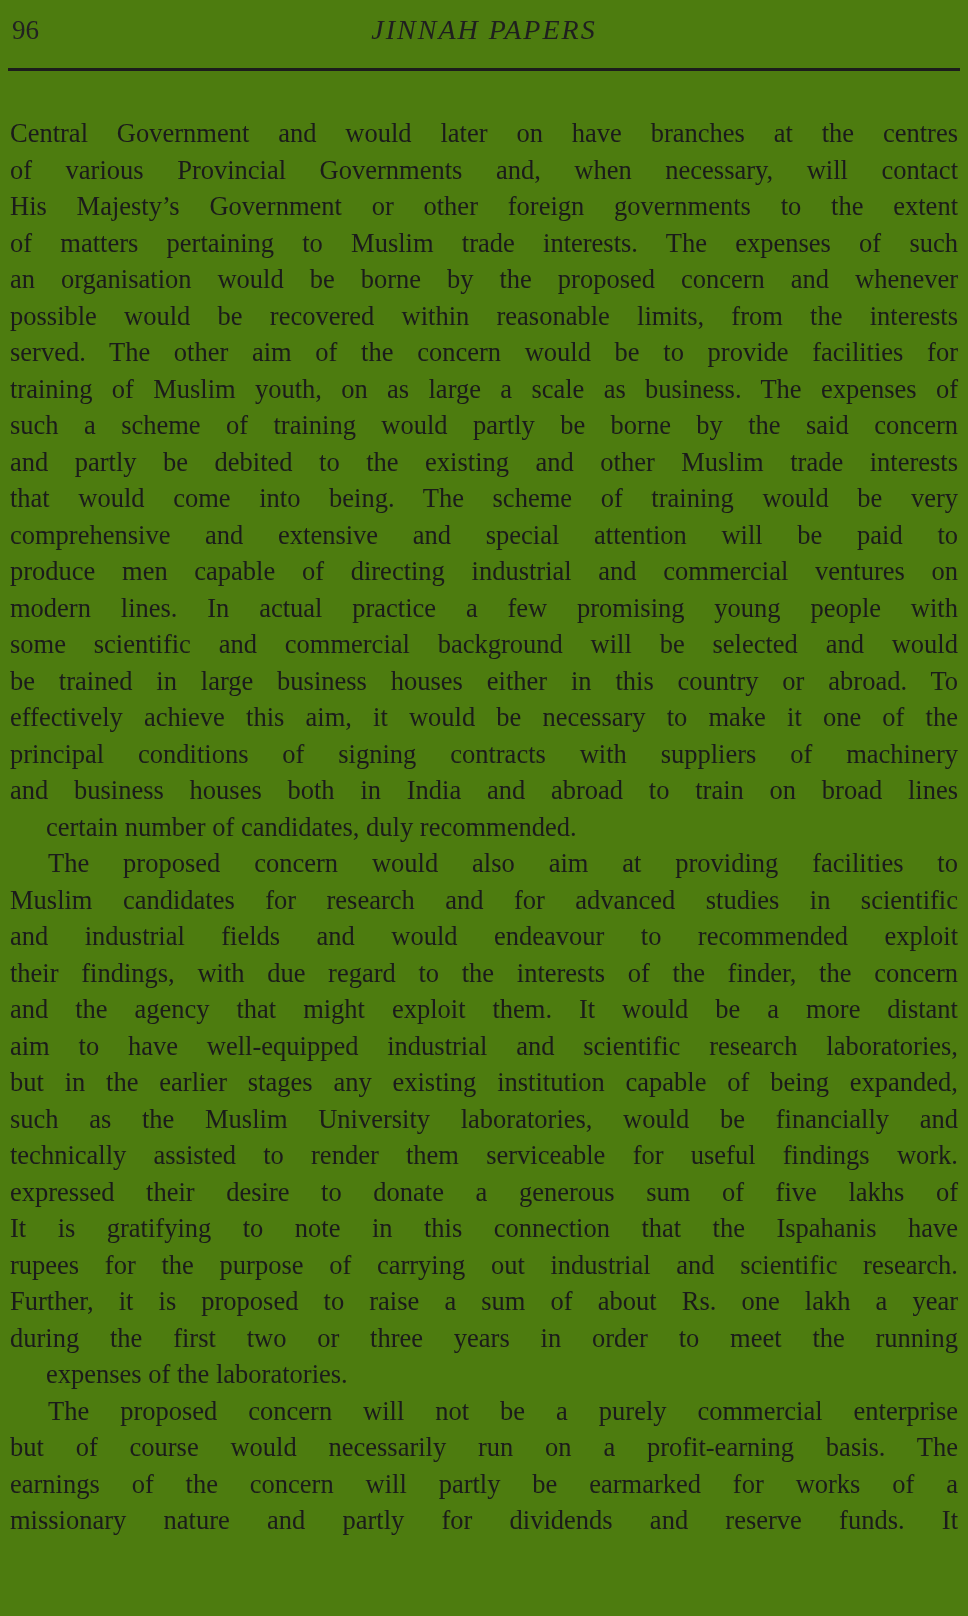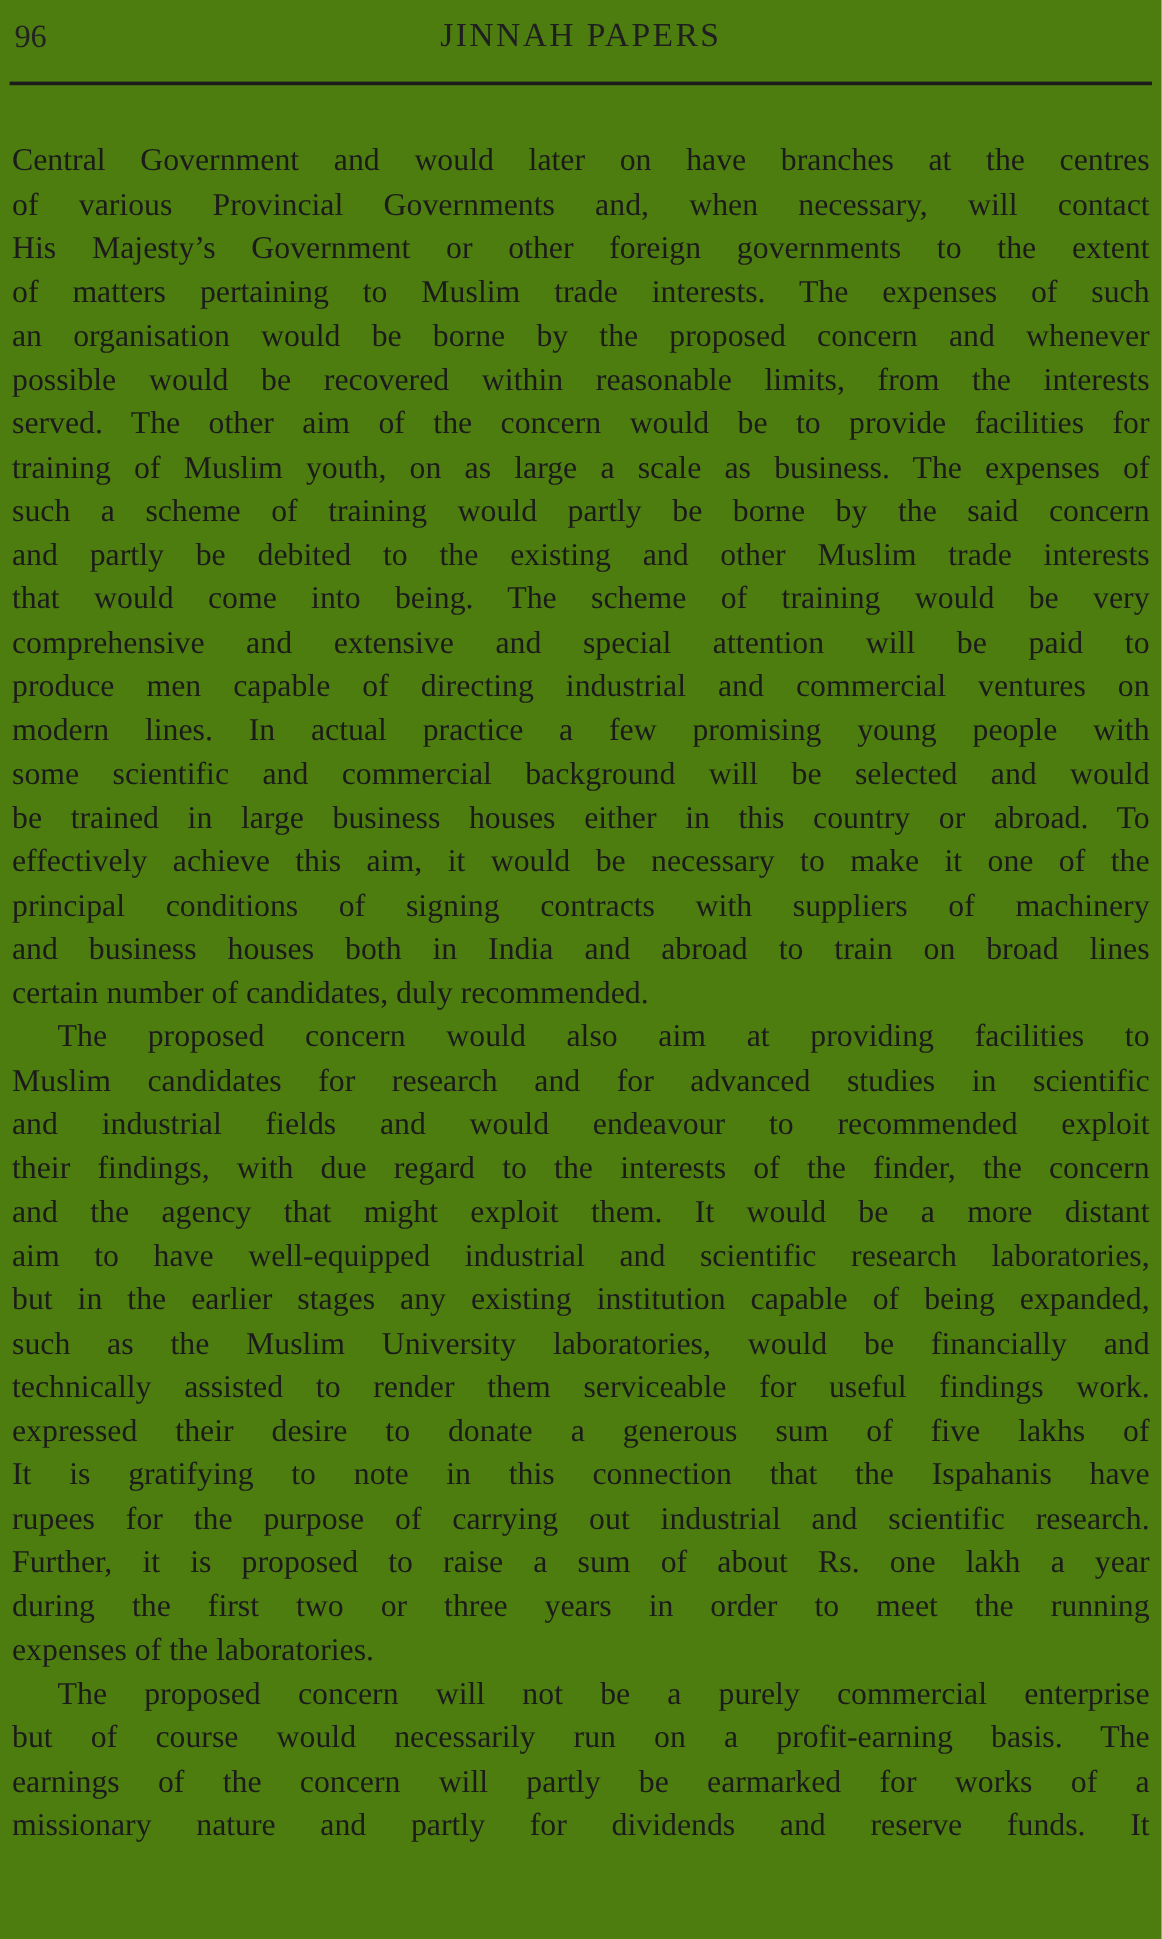--- a/index.html
+++ b/index.html
@@ -33,39 +33,40 @@
   .running-title {
     position: absolute;
     left: 0;
     right: 0;
     top: 0;
     text-align: center;
     font-size: 28px;
     line-height: 30px;
     letter-spacing: 2px;
     color: #1f1f1f;
+    font-style: italic;
   }
   .rule {
     height: 3px;
     background: #1c1c1c;
     margin: 21px -2px 0 -2px;
   }
   .body-text {
     margin-top: 44px;
     font-size: 26.5px;
     line-height: 36.5px;
     color: #1b1b1b;
   }
   .para { margin: 0; }
   .line {
     text-align: justify;
     text-align-last: justify;
     white-space: normal;
   }
-  .line.end { text-align-last: left; }
+  .line.end { text-align-last: left; margin-left: 36px; }
   .line.indent { text-indent: 38px; }
 </style>
 </head>
 <body>
 
 <div class="page">
 
   <div class="header">
     <span class="pagenum">96</span>
     <span class="running-title">JINNAH PAPERS</span>

